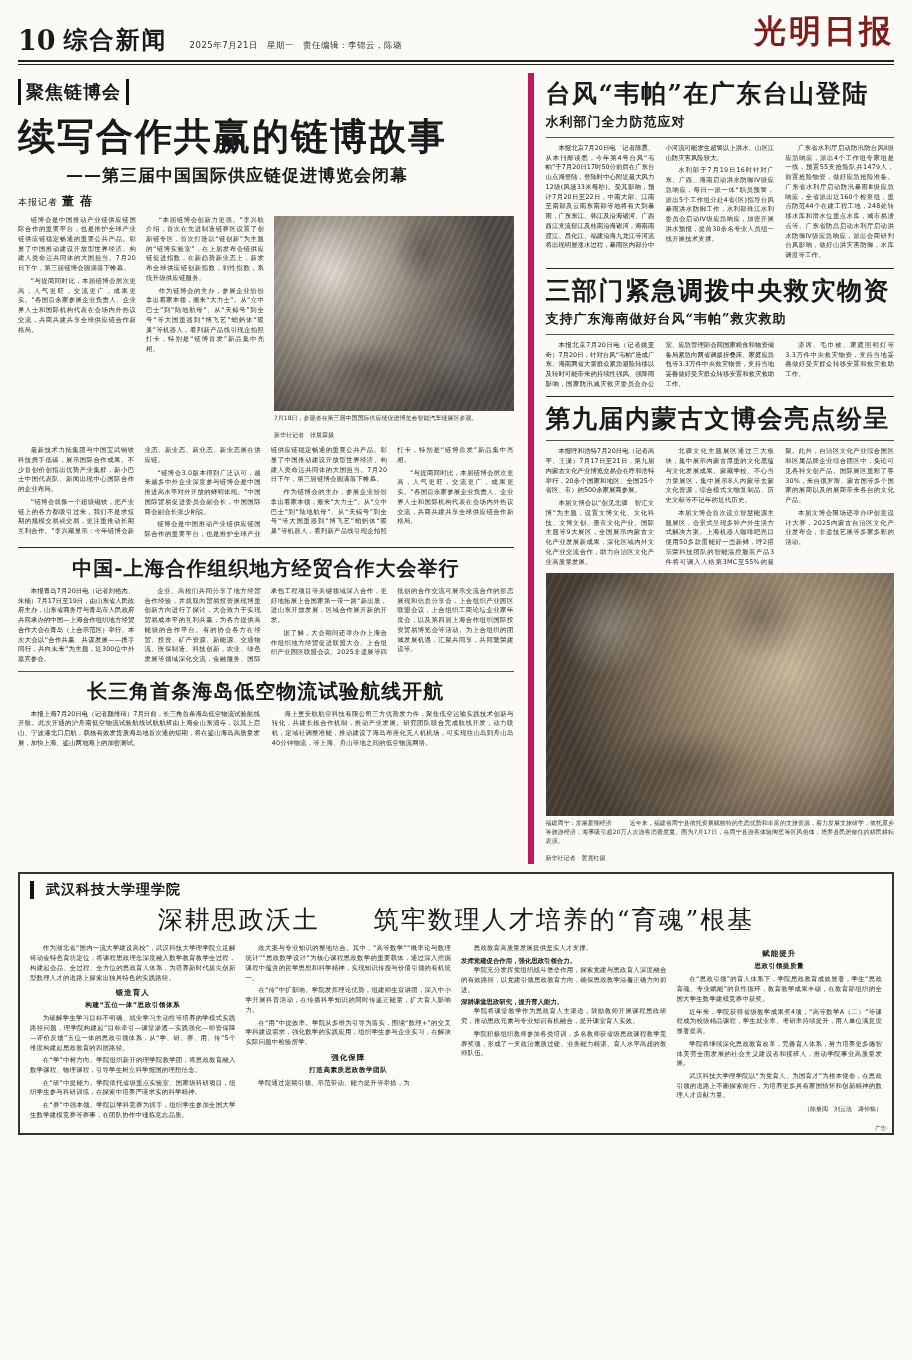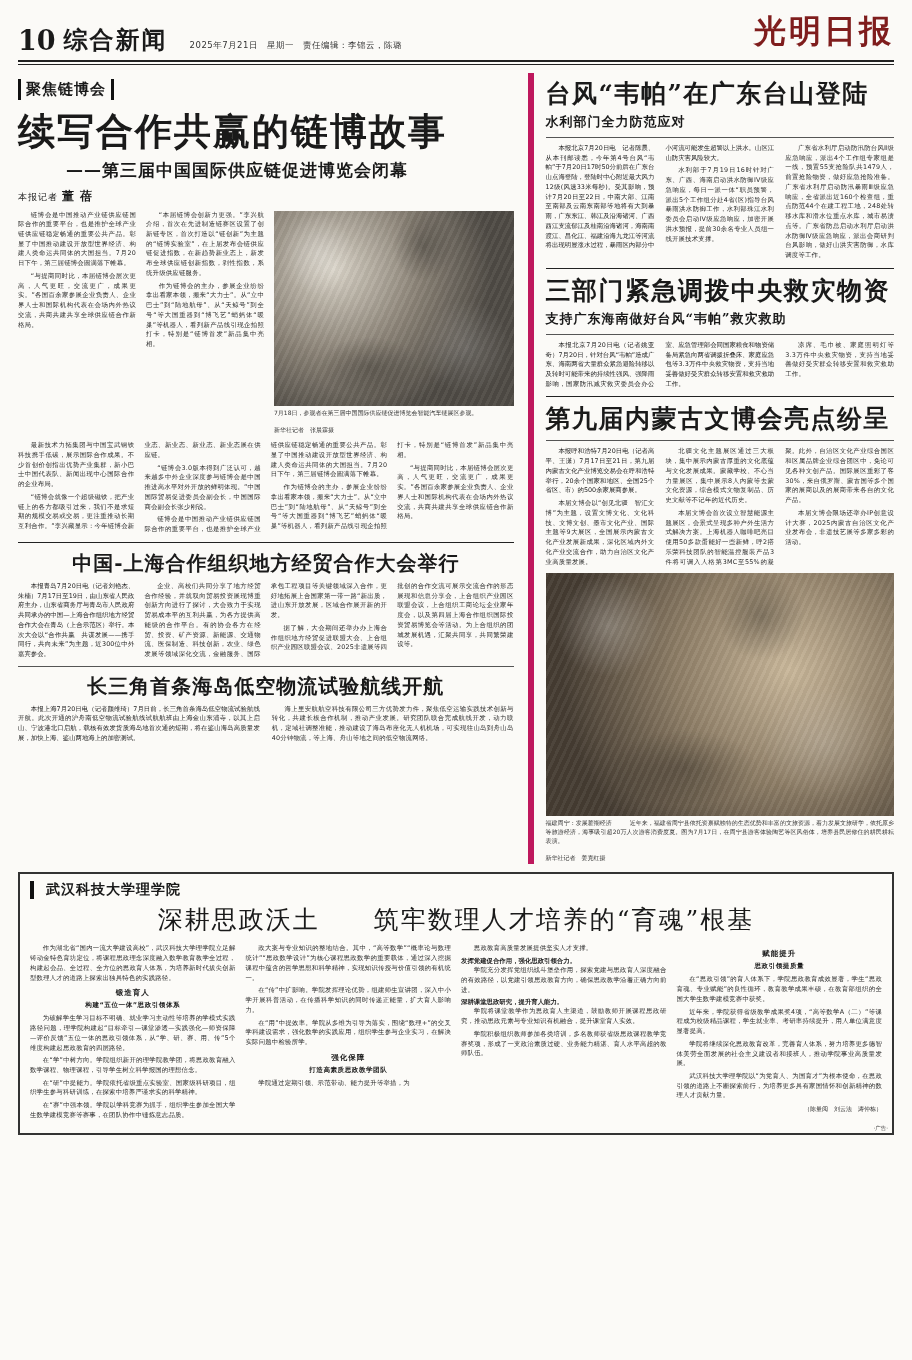--- a/index.html
+++ b/index.html
@@ -14,21 +14,21 @@
   .mh-meta{font-size:8.5px;color:#333;margin-left:14px;padding-bottom:4px;letter-spacing:.5px;}
   .mh-right{margin-left:auto;font-size:32px;font-weight:bold;color:#7f1d1d;letter-spacing:3px;
             font-family:"DejaVu Serif","Liberation Serif",serif;padding-bottom:2px;}
   .rule-thin{border-top:1px solid #222;margin-top:2px;}
   
   .body{display:flex;gap:14px;margin-top:8px;}
   .col-left{width:505px;}
   .col-right{width:355px;}
   .vline{border-left:6px solid #be185d;}
   
-  .kicker{display:inline-block;font-size:15px;font-weight:bold;font-family:"DejaVu Serif","Liberation Serif",serif;
+  .kicker{display:inline-block;font-size:18px;font-weight:bold;font-family:"DejaVu Serif","Liberation Serif",serif;
           letter-spacing:1px;border-left:3px solid #111;border-right:3px solid #111;padding:1px 5px;margin-bottom:6px;}
   .h1{font-size:37px;font-weight:bold;font-family:"DejaVu Serif","Liberation Serif",serif;letter-spacing:2px;line-height:1.15;margin:4px 0 6px;}
   .h1sub{font-size:17px;font-weight:bold;font-family:"DejaVu Serif","Liberation Serif",serif;letter-spacing:1px;margin-bottom:6px;margin-left:48px;}
   .byline{font-size:9px;letter-spacing:1px;margin-bottom:6px;}
   .byline b{font-size:12px;}
   .h2{font-size:25px;font-weight:bold;font-family:"DejaVu Serif","Liberation Serif",serif;letter-spacing:1.5px;line-height:1.2;margin:6px 0 4px;}
   .h2s{font-size:13px;font-weight:bold;font-family:"DejaVu Serif","Liberation Serif",serif;letter-spacing:1px;margin-bottom:5px;}
   .h3{font-size:20px;font-weight:bold;font-family:"DejaVu Serif","Liberation Serif",serif;letter-spacing:1px;margin:6px 0 5px;}
   .hr{border-top:1px solid #222;margin:7px 0;}
   .hr-d{border-top:1px solid #555;margin:6px 0;}

